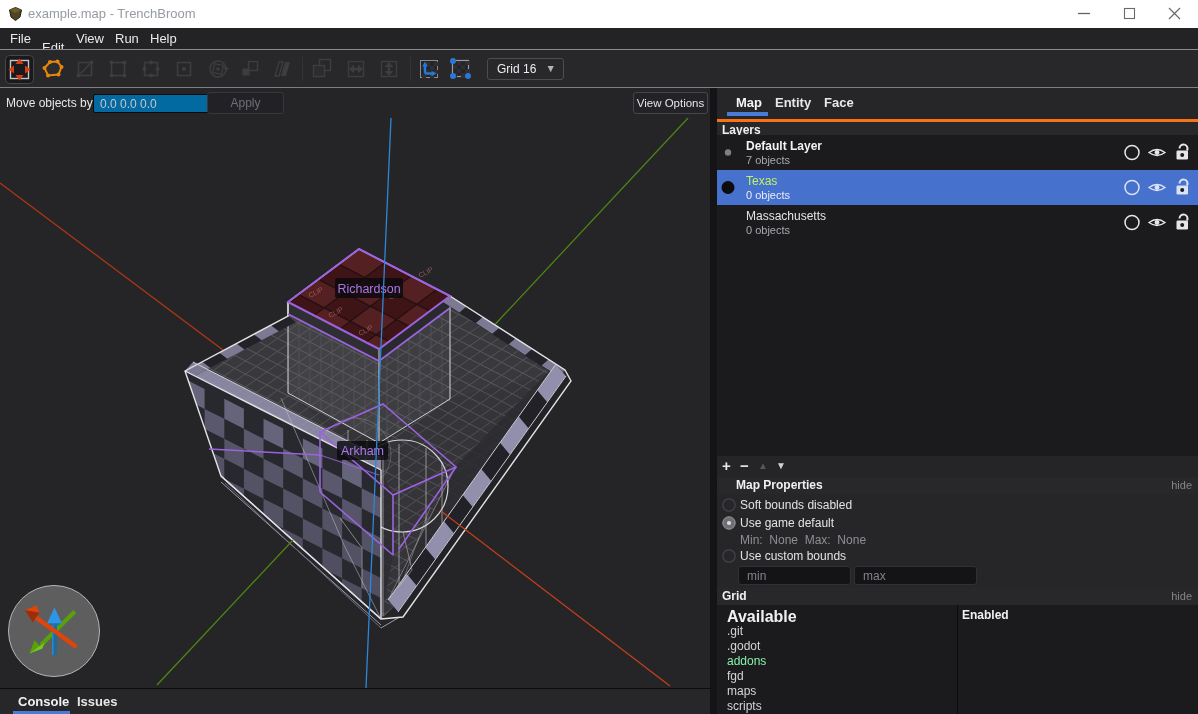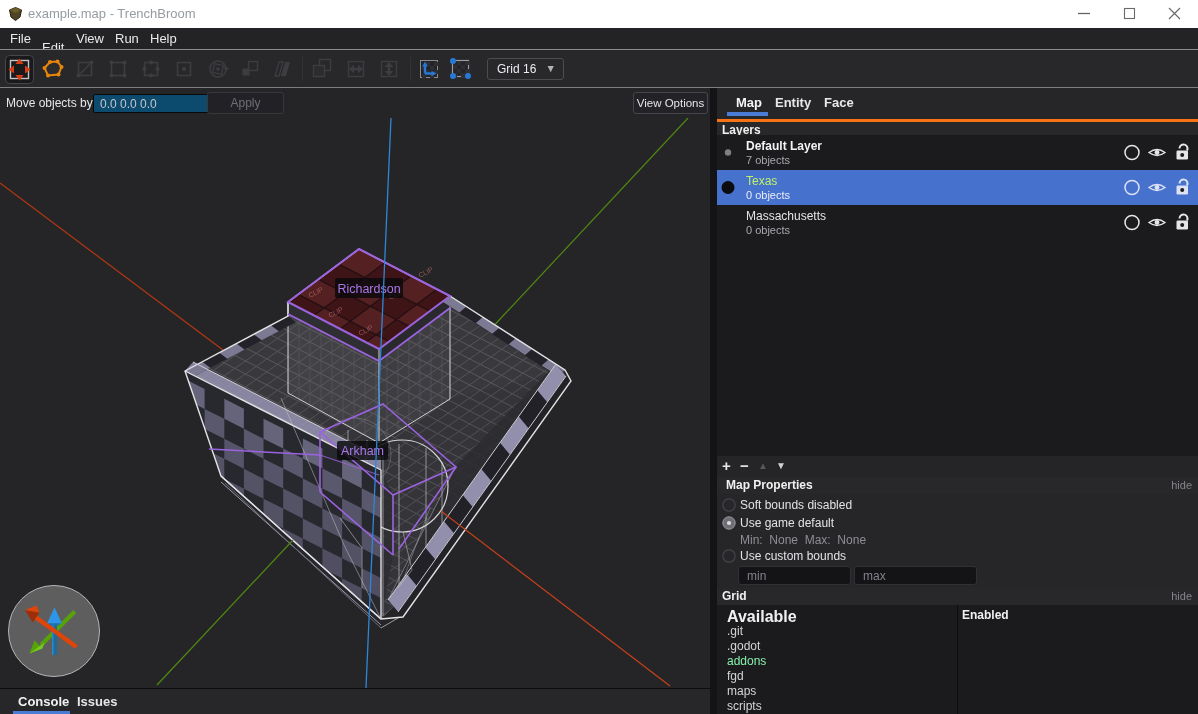--- a/index.html
+++ b/index.html
@@ -133,21 +133,21 @@
       <circle cx="18" cy="18" r="3" fill="#2779d8"></circle>
     </svg>
     <div style="position:absolute;left:487px;top:8px;width:77px;height:22px;background:#28282b;border:1px solid #4c4c52;border-radius:3px;box-sizing:border-box;">
       <span style="position:absolute;left:9px;top:3px;font-size:12px;color:#ececf0;">Grid 16</span>
       <span style="position:absolute;right:7px;top:3px;font-size:10.5px;color:#b2b2b6;">▼</span>
     </div>
 </div>
 
 <div class="abs" style="left:0;top:88px;width:710px;height:30px;background:#252528;">
   <span class="abs" style="left:6px;top:8px;font-size:12px;color:#e8e8ea;">Move objects by</span>
-  <div class="abs" style="left:93px;top:6px;width:129px;height:19px;background:#0c4a6e;border:1px solid #09090b;border-radius:2px;">
+  <div class="abs" style="left:93px;top:6px;width:129px;height:19px;background:#0369a1;border:1px solid #09090b;border-radius:2px;">
     <span class="abs" style="left:6px;top:2px;font-size:12px;color:#c6c6cа;color:#c6c6ca;">0.0 0.0 0.0</span>
   </div>
   <div class="abs" style="left:207px;top:4px;width:77px;height:22px;background:#222226;border:1px solid #38383c;border-radius:3px;text-align:center;">
     <span style="font-size:12px;color:#6e6e78;line-height:20px;">Apply</span>
   </div>
   <div class="abs" style="left:633px;top:4px;width:75px;height:22px;background:#232327;border:1px solid #45454b;border-radius:3px;text-align:center;">
     <span style="font-size:11.5px;color:#e4e4e8;line-height:20px;">View Options</span>
   </div>
 </div>
 
@@ -1246,21 +1246,21 @@
   </div>
 
   <div class="abs" style="left:0;top:368px;width:481px;height:21px;background:#252527;">
     <span class="abs" style="left:5px;top:1px;font-size:15px;color:#e8e8ea;font-weight:bold;">+</span>
     <span class="abs" style="left:23px;top:1px;font-size:15px;color:#e8e8ea;font-weight:bold;">−</span>
     <span class="abs" style="left:41px;top:4px;font-size:10px;color:#55555b;">▲</span>
     <span class="abs" style="left:59px;top:4px;font-size:10px;color:#d2d2d6;">▼</span>
   </div>
 
   <div class="abs" style="left:0;top:389px;width:481px;height:17px;background:#28282a;">
-    <span class="abs" style="left:9px;top:1px;font-size:12px;font-weight:bold;color:#f0f0f0;">Map Properties</span>
+    <span class="abs" style="left:19px;top:1px;font-size:12px;font-weight:bold;color:#f0f0f0;">Map Properties</span>
     <span class="abs" style="right:6px;top:2px;font-size:11px;color:#85858b;">hide</span>
   </div>
   <div class="abs" style="left:0;top:406px;width:481px;height:94px;background:#262628;">
     <svg width="30" height="90" style="position:absolute;left:0;top:0;">
       <circle cx="12" cy="11" r="6.2" fill="#27272b" stroke="#3e3e44" stroke-width="1.5"></circle>
       <circle cx="12" cy="29" r="6.2" fill="#6e6e74" stroke="#9a9aa2" stroke-width="1"></circle>
       <circle cx="12" cy="29" r="2.1" fill="#dcdce0"></circle>
       <circle cx="12" cy="62" r="6.2" fill="#27272b" stroke="#3e3e44" stroke-width="1.5"></circle>
     </svg>
     <span class="abs" style="left:23px;top:4px;font-size:12px;color:#e2e2e6;">Soft bounds disabled</span>

